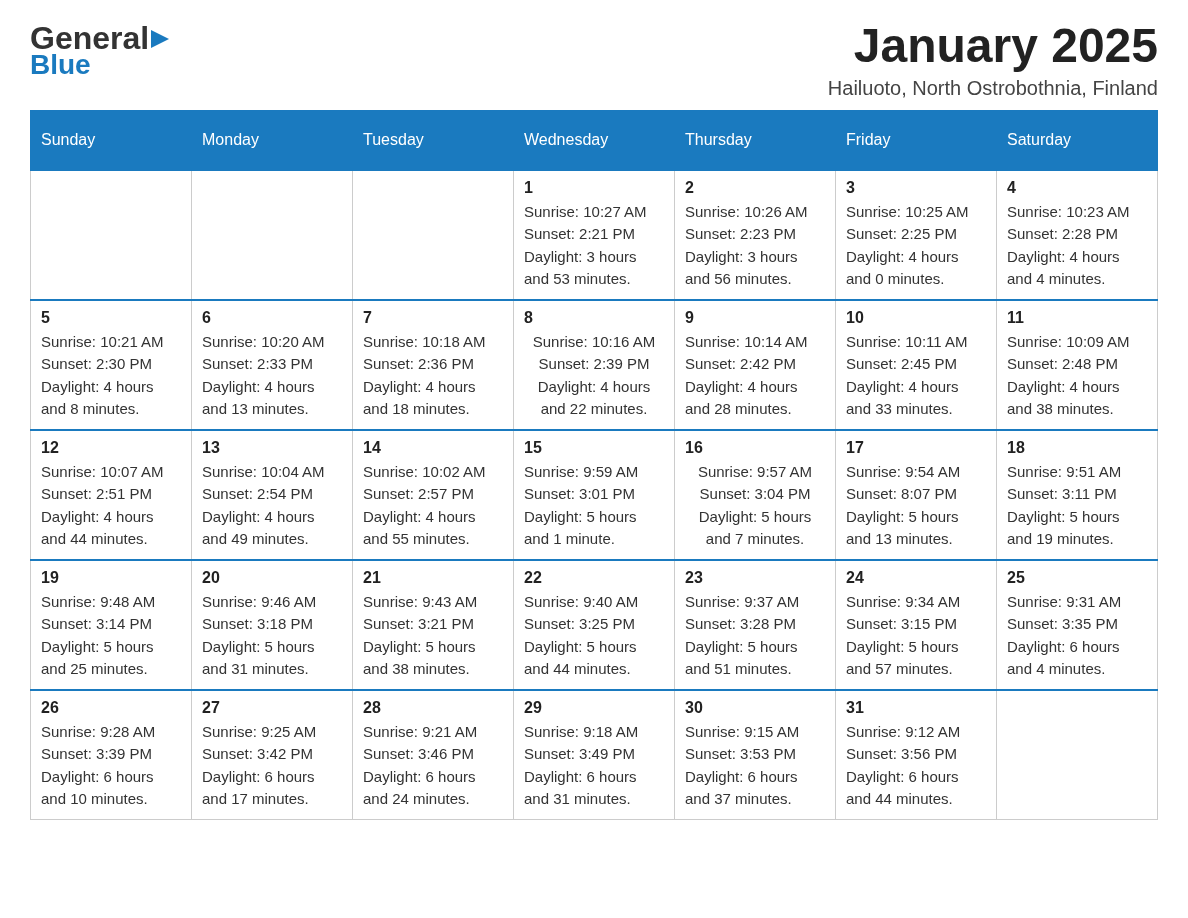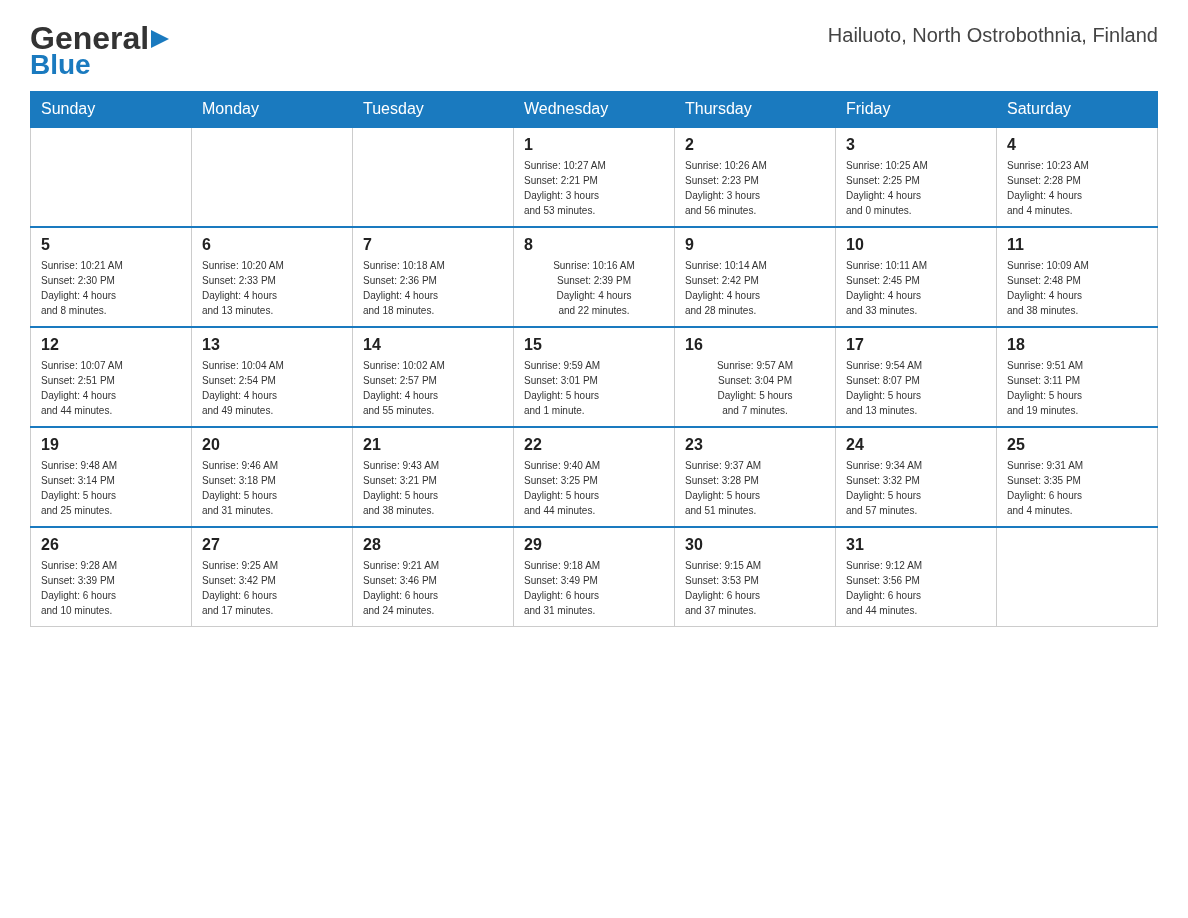--- a/index.html
+++ b/index.html
@@ -49,21 +49,21 @@
       margin-top: 4px;
     }
     .calendar {
       width: 100%;
       border-collapse: collapse;
       margin-top: 10px;
     }
     .calendar th {
       background-color: #1a7abf;
       color: #fff;
-      padding: 8px 10px;
+      padding: 20px 10px;
       text-align: left;
       font-size: 16px;
       font-weight: normal;
       border: 1px solid #1a7abf;
     }
     .calendar td {
       vertical-align: top;
       padding: 8px 10px;
       border: 1px solid #ccc;
       border-top: 2px solid #1a7abf;
@@ -73,21 +73,21 @@
       min-height: 100px;
     }
     .day-number {
       font-size: 16px;
       font-weight: bold;
       color: #222;
       display: block;
       margin-bottom: 4px;
     }
     .day-info {
-      font-size: 10px;
+      font-size: 15px;
       color: #333;
       line-height: 1.5;
     }
   </style>
 </head>
 <body>
 
 <div class="header">
   <div class="logo-wrapper">
     <div class="logo-line1">
@@ -100,20 +100,21 @@
             <polygon points="0,0 18,9 0,18" fill="#1a7abf"></polygon>
           </svg>
         </div>
       </div>
     </div>
     <div style="display:flex; align-items:flex-start; margin-top:-8px; margin-left:0;">
       <span class="logo-text-blue">Blue</span>
     </div>
   </div>
   <div class="title-area">
+    <div class="calendar-title">January 2025</div>
     <div class="calendar-subtitle">Hailuoto, North Ostrobothnia, Finland</div>
   </div>
 </div>
 
 <table class="calendar">
   <thead>
     <tr>
     <th>Sunday</th>
         <th>Monday</th>
         <th>Tuesday</th>
@@ -291,21 +292,21 @@
         <td>
           <span class="day-number">23</span>
           <div class="day-info" style="white-space: pre-line;">Sunrise: 9:37 AM
 Sunset: 3:28 PM
 Daylight: 5 hours
 and 51 minutes.</div>
         </td>
         <td>
           <span class="day-number">24</span>
           <div class="day-info" style="white-space: pre-line;">Sunrise: 9:34 AM
-Sunset: 3:32 PM
+Sunset: 3:15 PM
 Daylight: 5 hours
 and 57 minutes.</div>
         </td>
         <td>
           <span class="day-number">25</span>
           <div class="day-info" style="white-space: pre-line;">Sunrise: 9:31 AM
 Sunset: 3:35 PM
 Daylight: 6 hours
 and 4 minutes.</div>
         </td>

